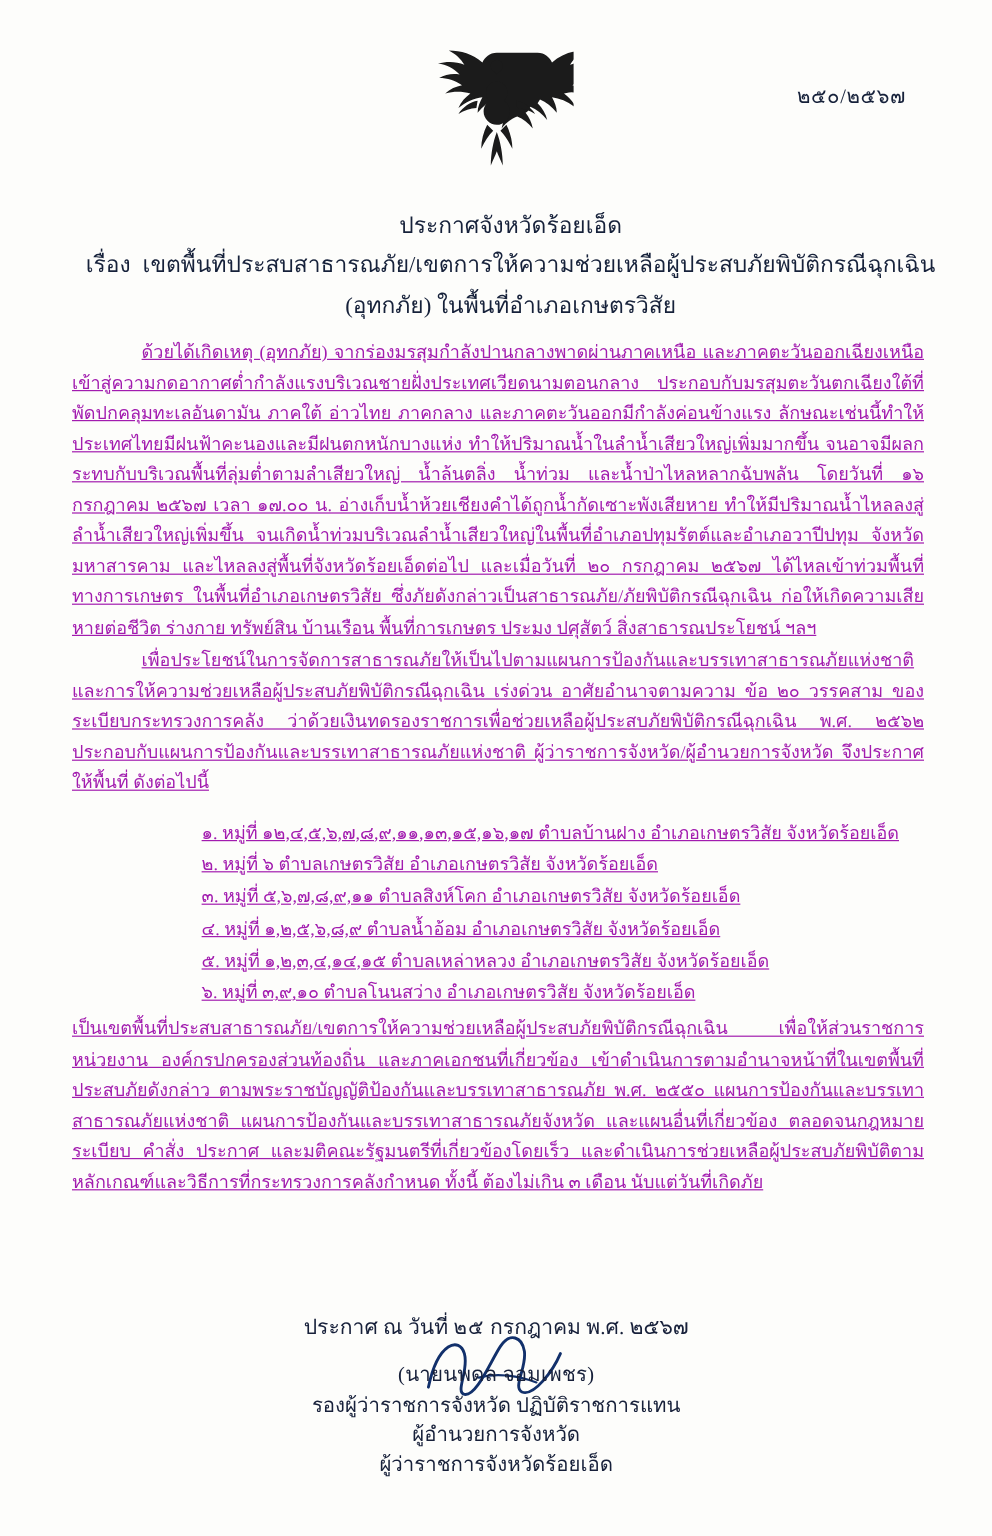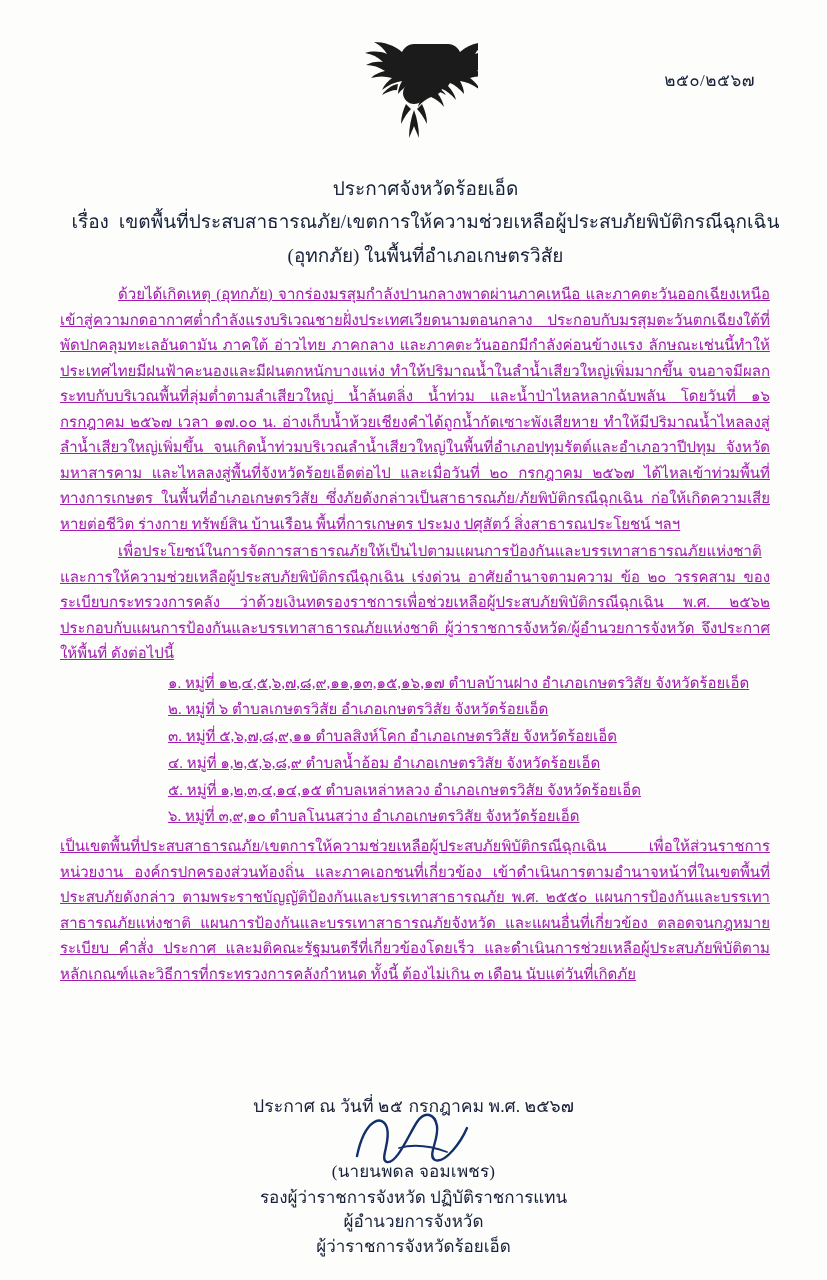--- a/index.html
+++ b/index.html
@@ -87,21 +87,21 @@
     text-justify: inter-word;
     text-decoration: underline;
   }
   .para {
     margin: 0 0 2px 0;
     text-indent: 58px;
   }
   .para.noindent { text-indent: 0; }
 
   .list-block {
-    margin: 4px 0 4px 0;
+    margin: 16px 0 4px 0;
     padding: 0;
     list-style: none;
   }
   .list-block li {
     margin: 0 0 1px 0;
     padding-left: 108px;
     line-height: 1.72;
   }
 
   
@@ -126,21 +126,21 @@
     display: flex;
     justify-content: center;
     pointer-events: none;
   }
   .scribble {
     width: 150px;
     height: 62px;
   }
   .sign-names {
     position: absolute;
-    top: 1158px;
+    top: 1132px;
     left: 0;
     width: 827px;
     text-align: center;
     font-size: 17px;
     line-height: 1.62;
     color: #17203a;
   }
   .sign-names div { margin: 0; }
   .sign-names .nm { letter-spacing: 0.2px; }
   .sign-names .tight { line-height: 1.45; }

